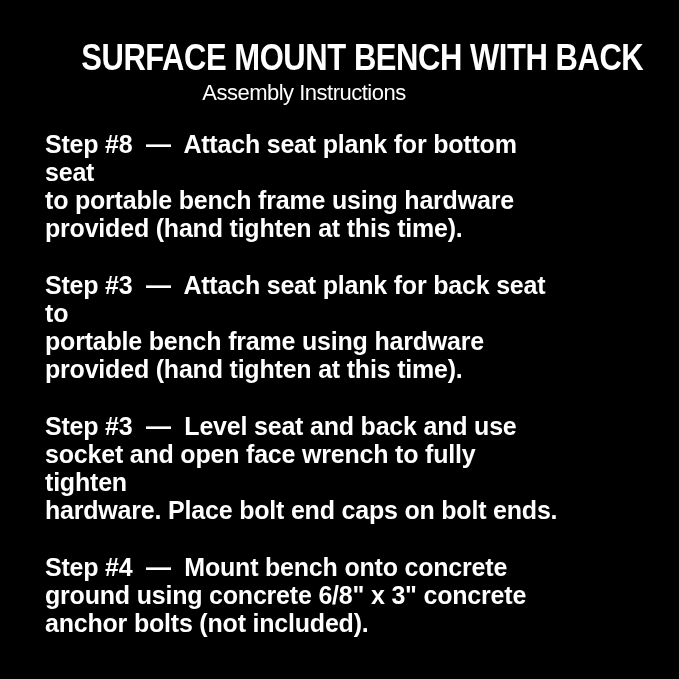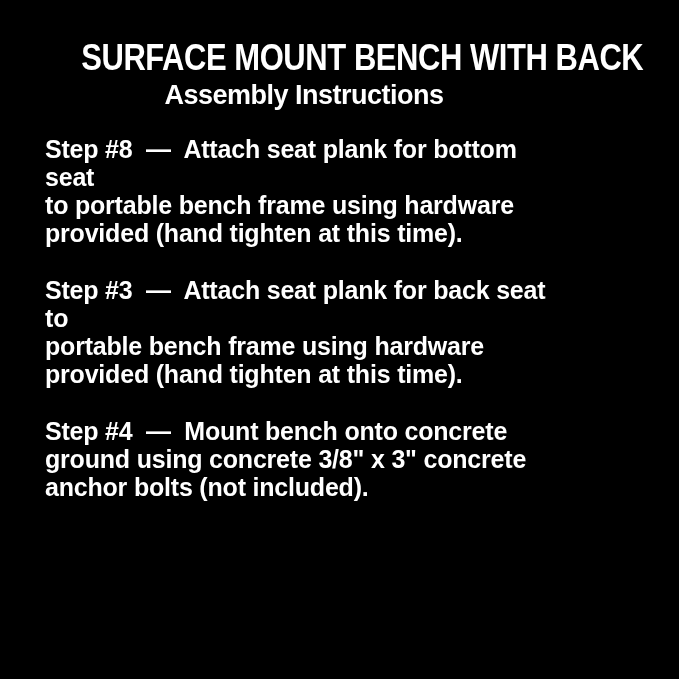--- a/index.html
+++ b/index.html
@@ -27,23 +27,23 @@
     line-height: 1.0;
     font-weight: 700;
     text-align: center;
     white-space: nowrap;
     letter-spacing: -0.5px;
     transform: scaleX(0.86);
     transform-origin: 50% 50%;
   }
   .subtitle {
     margin: 6px 0 12px 0;
-    font-size: 27px;
+    font-size: 22px;
     line-height: 1.0;
-    font-weight: 700;
+    font-weight: 400;
     text-align: center;
     letter-spacing: -0.5px;
   }
   .steps {
     margin-top: 26px;
   }
   .step {
     margin: 0 0 29px 0;
     font-size: 25px;
     line-height: 28px;
@@ -59,17 +59,20 @@
   <h1 class="title">SURFACE MOUNT BENCH WITH BACK</h1>
   <h2 class="subtitle">Assembly Instructions</h2>
 
   <div class="steps">
     <p class="step">Step #8  —  Attach seat plank for bottom seat
 to portable bench frame using hardware
 provided (hand tighten at this time).</p>
     <p class="step">Step #3  —  Attach seat plank for back seat to
 portable bench frame using hardware
 provided (hand tighten at this time).</p>
+    <p class="step">Step #3  —  Level seat and back and use
+socket and open face wrench to fully tighten
+hardware. Place bolt end caps on bolt ends.</p>
     <p class="step">Step #4  —  Mount bench onto concrete
-ground using concrete 3/8" x 3" concrete
+ground using concrete 6/8" x 3" concrete
 anchor bolts (not included).</p>
   </div>
 </div>
 
 </body></html>

